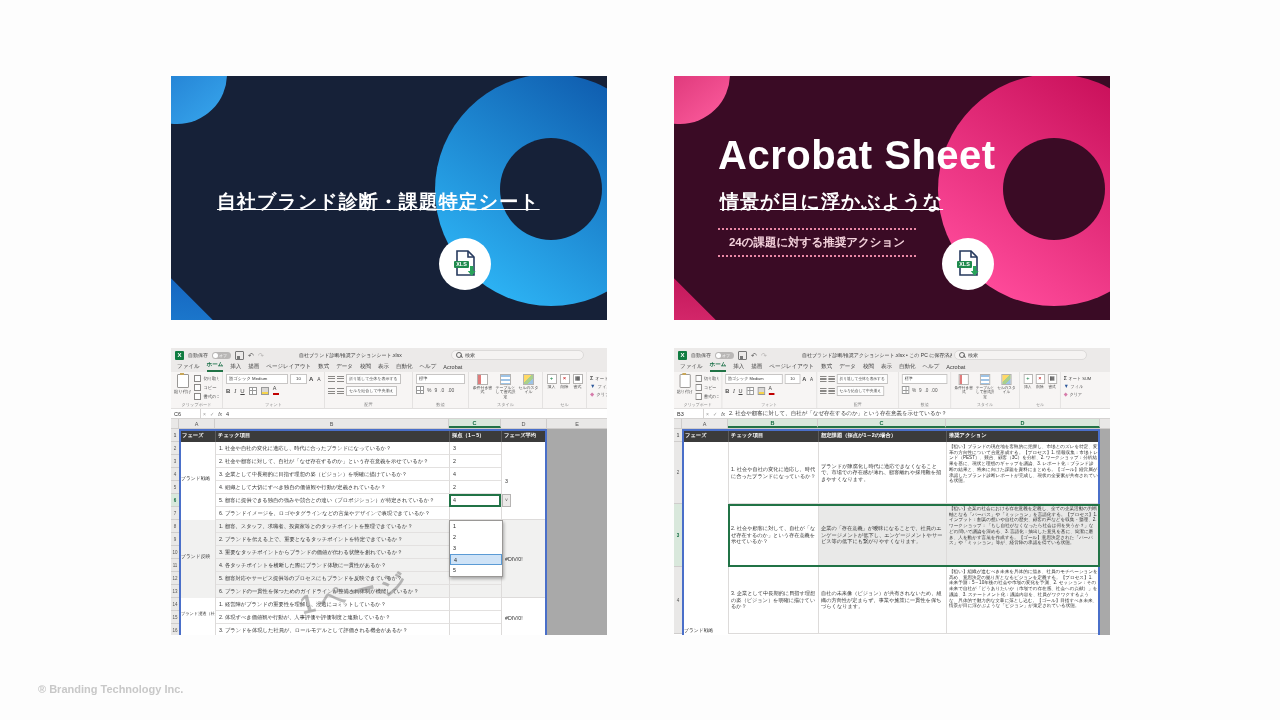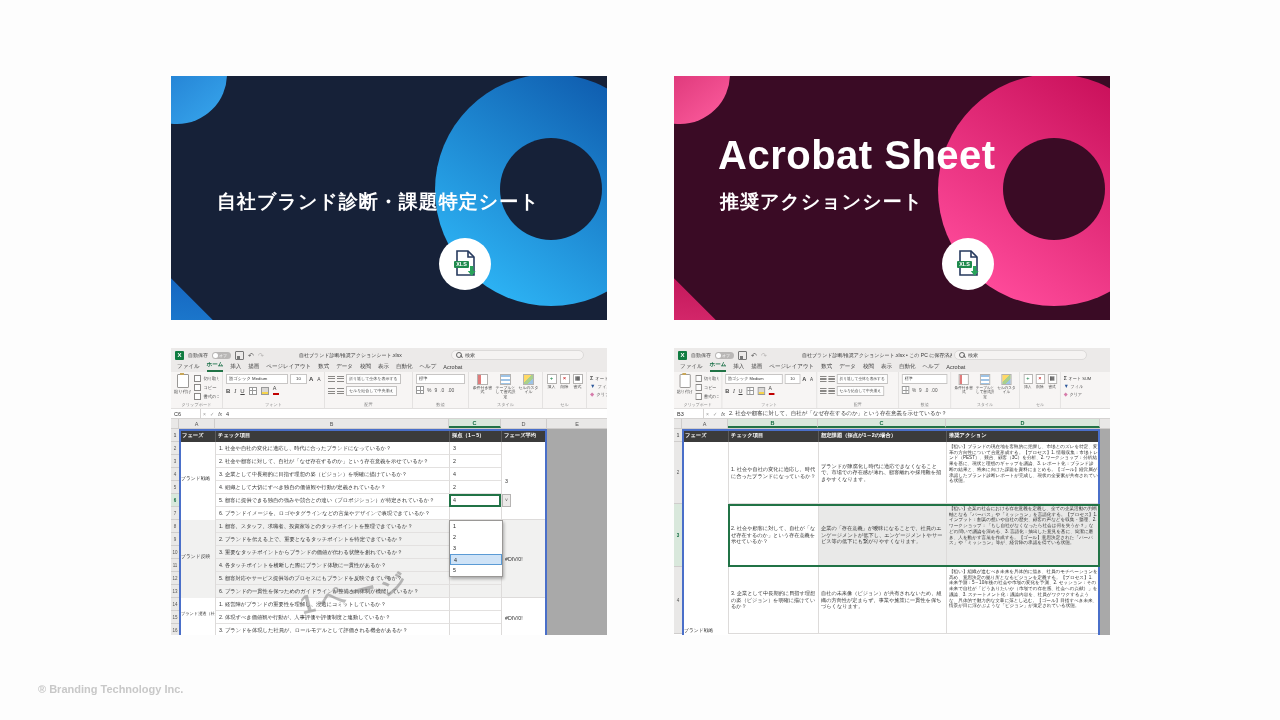--- a/index.html
+++ b/index.html
@@ -15,21 +15,21 @@
   .check .ring-inner{left:329px;top:62px;width:102px;height:102px;background:#162138;}
   .action .ring-outer{left:264px;top:-2px;width:232px;height:232px;background:linear-gradient(215deg,#c9105a 12%,#ff4b9b 88%);}
   .action .ring-inner{left:329px;top:62px;width:102px;height:102px;background:#3a0b25;}
   .corner-circle{position:absolute;left:-44px;top:-52px;width:100px;height:100px;border-radius:50%;}
   .check .corner-circle{background:linear-gradient(140deg,#1565c0,#38a8ee);}
   .action .corner-circle{background:linear-gradient(140deg,#c2185b,#ff5fa0);}
   .diamond{position:absolute;left:-58px;top:222px;width:110px;height:110px;transform:rotate(45deg);}
   .check .diamond{background:linear-gradient(140deg,#1565c0,#2aa3e8);}
   .action .diamond{background:linear-gradient(140deg,#c2185b,#ff4b8e);}
   .bn-title{position:absolute;left:44px;top:56px;font-size:40px;line-height:46px;font-weight:bold;color:#fff;letter-spacing:.5px;}
-  .bn-sub{position:absolute;left:46px;top:113px;font-size:19px;font-weight:bold;color:#fff;letter-spacing:1px;}
+  .bn-sub{position:absolute;left:46px;top:113px;font-size:19px;font-weight:bold;color:#fff;letter-spacing:1px;text-decoration:underline;}
   .bn-badge{position:absolute;left:44px;top:152px;width:198px;text-align:center;
             font-size:11.5px;font-weight:bold;padding:5px 0;}
   .check .bn-badge{color:#c4e6f8;border-top:2px dotted #4fb1e8;border-bottom:2px dotted #4fb1e8;}
   .action .bn-badge{color:#f4d2dc;border-top:2px dotted #e989a6;border-bottom:2px dotted #e989a6;}
   .dl-circle{position:absolute;left:268px;top:162px;width:52px;height:52px;border-radius:50%;background:#fff;
              display:flex;align-items:center;justify-content:center;}
 
   
   .xl{position:absolute;top:348px;width:436px;height:287px;background:#fff;overflow:hidden;
       font-size:6px;color:#333;}
@@ -172,21 +172,22 @@
     </svg>
   </div>
 </div>
 
 <div class="banner action">
   <div class="corner-circle"></div>
   <div class="diamond"></div>
   <div class="ring ring-outer"></div>
   <div class="ring ring-inner"></div>
   <div class="bn-title">Acrobat Sheet</div>
-  <div class="bn-sub">推奨アクションシート</div>
+  <div class="bn-sub">情景が目に浮かぶような</div>
+  <div class="bn-badge">24の課題に対する推奨アクション</div>
   <div class="dl-circle">
     <svg width="28" height="30" viewBox="0 0 28 30">
       <path d="M6 2 h11 l6 6 v18 h-17 z" fill="#fff" stroke="#263a5e" stroke-width="1.6"></path>
       <path d="M17 2 v6 h6" fill="none" stroke="#263a5e" stroke-width="1.6"></path>
       <rect x="3" y="12" width="15" height="7" rx="1" fill="#1f8a4d"></rect>
       <text x="10.5" y="17.4" font-size="5.4" font-weight="bold" fill="#fff" text-anchor="middle" font-family="Liberation Sans, sans-serif">XLS</text>
       <rect x="19" y="17" width="3.4" height="5" fill="#28a35a"></rect>
       <path d="M16.8 22 h7.8 l-3.9 5 z" fill="#28a35a"></path>
     </svg>
   </div>

